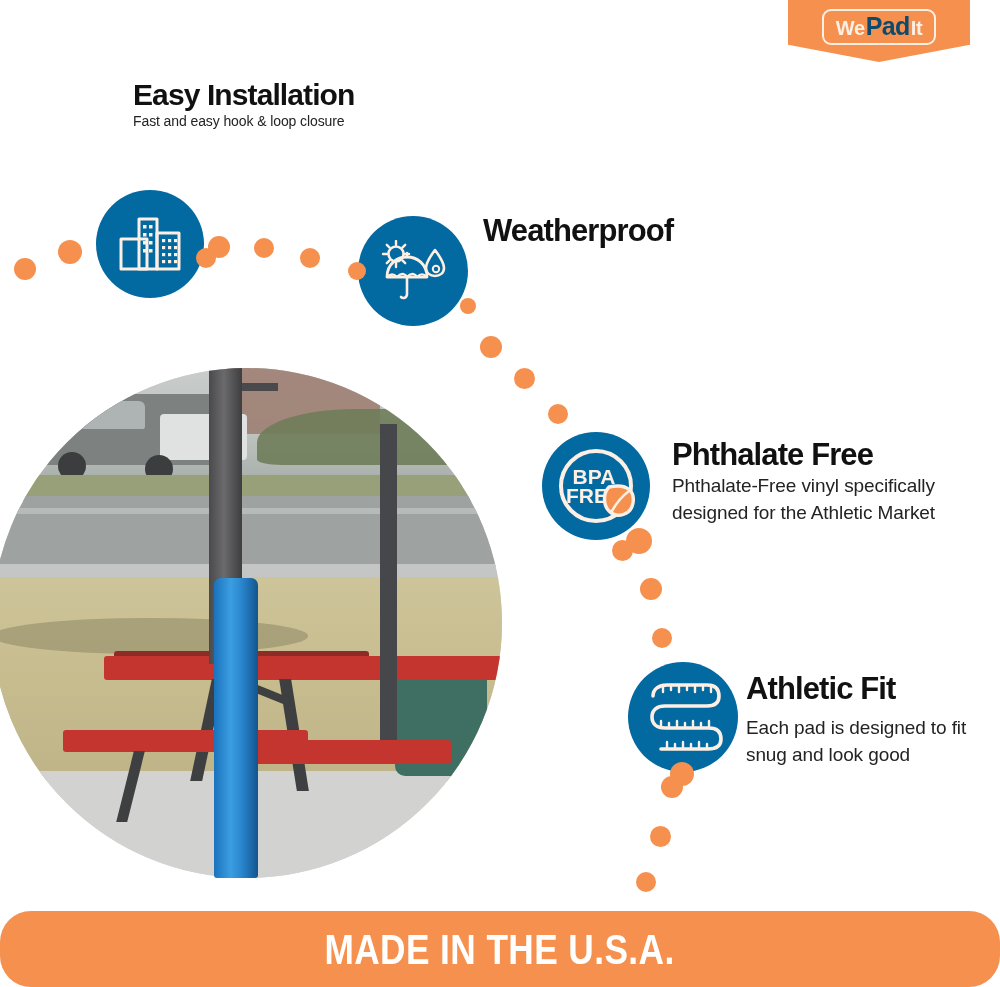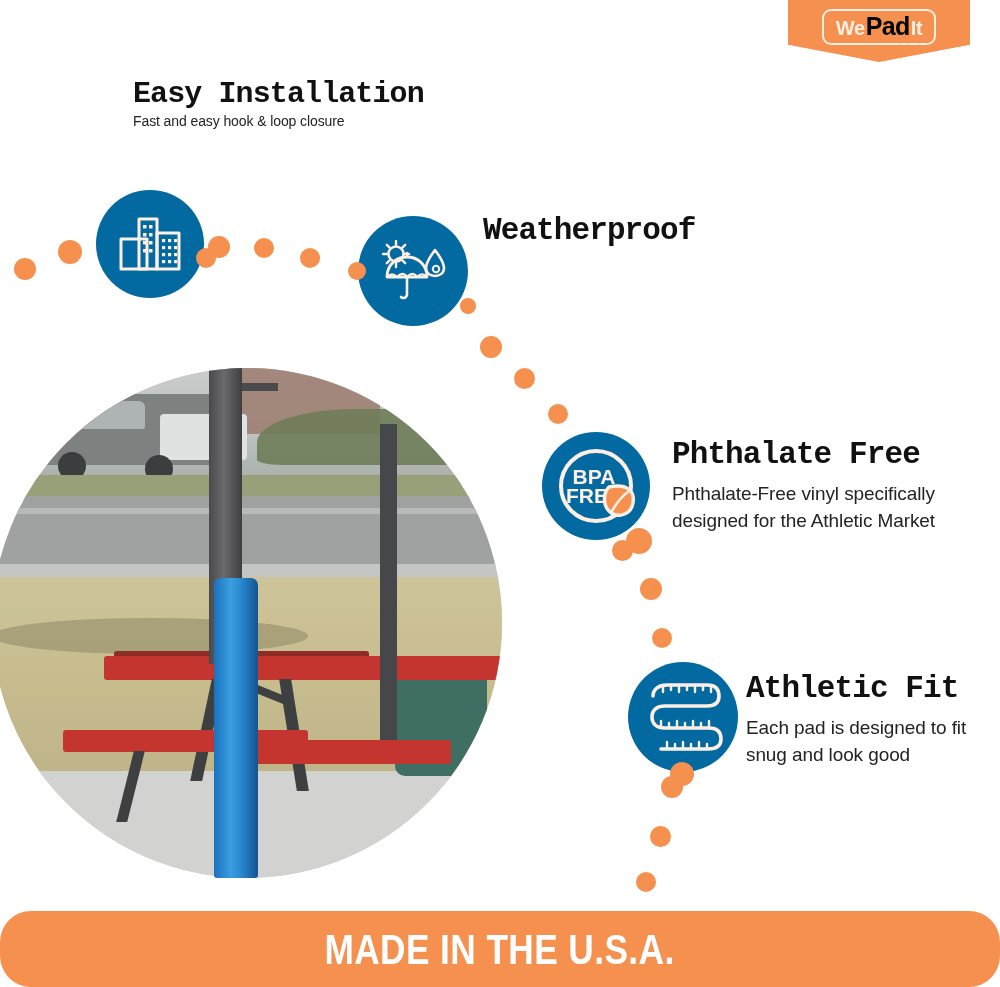--- a/index.html
+++ b/index.html
@@ -31,56 +31,55 @@
     padding: 3px 12px 4px 12px;
     display: flex; align-items: baseline;
     line-height: 1;
   }
   .logo-we, .logo-it {
     color: #FDEFE3;
     font-size: 20px; font-weight: 700;
     letter-spacing: -0.4px;
   }
   .logo-pad {
-    color: #000000;
+    color: #0c4a6e;
     font-size: 25px; font-weight: 800;
     letter-spacing: -0.6px;
     margin: 0 1px;
   }
 
   
   .feature-title {
     font-size: 31px;
     font-weight: 800;
     color: #111111;
     letter-spacing: -0.9px;
     line-height: 1.12;
     white-space: nowrap;
-    font-family: Liberation Mono, monospace;
   }
   .feature-desc {
     font-size: 19px;
     font-weight: 400;
     color: #232323;
     line-height: 1.42;
     letter-spacing: -0.1px;
   }
 
   
   .block-install { position: absolute; left: 133px; top: 78px; }
   .block-install .feature-title { font-size: 30px; }
   .block-install .feature-desc { font-size: 14px; }
 
   
   .block-weather { position: absolute; left: 483px; top: 214px; width: 420px; }
   .block-weather .feature-desc { margin-top: 8px; }
 
   
   .block-phthalate { position: absolute; left: 672px; top: 438px; width: 300px; }
-  .block-phthalate .feature-desc { margin-top: 8px; }
+  .block-phthalate .feature-desc { margin-top: 0; }
 
   
   .block-fit { position: absolute; left: 746px; top: 672px; width: 240px; }
   .block-fit .feature-desc { margin-top: 8px; }
 
   
   .icon-circle {
     position: absolute;
     border-radius: 50%;
     background: #0369a1;

